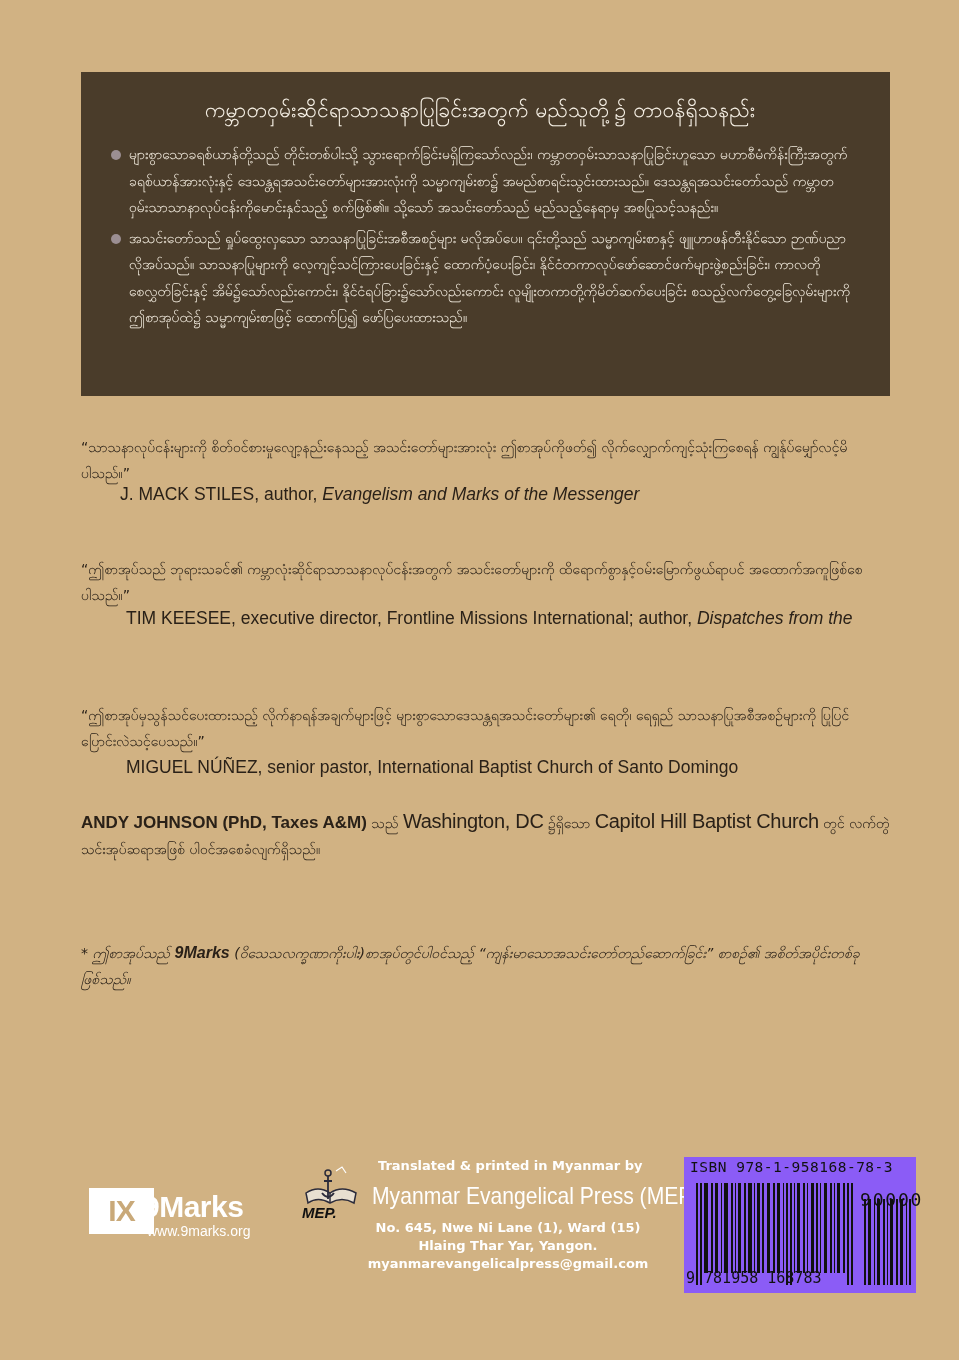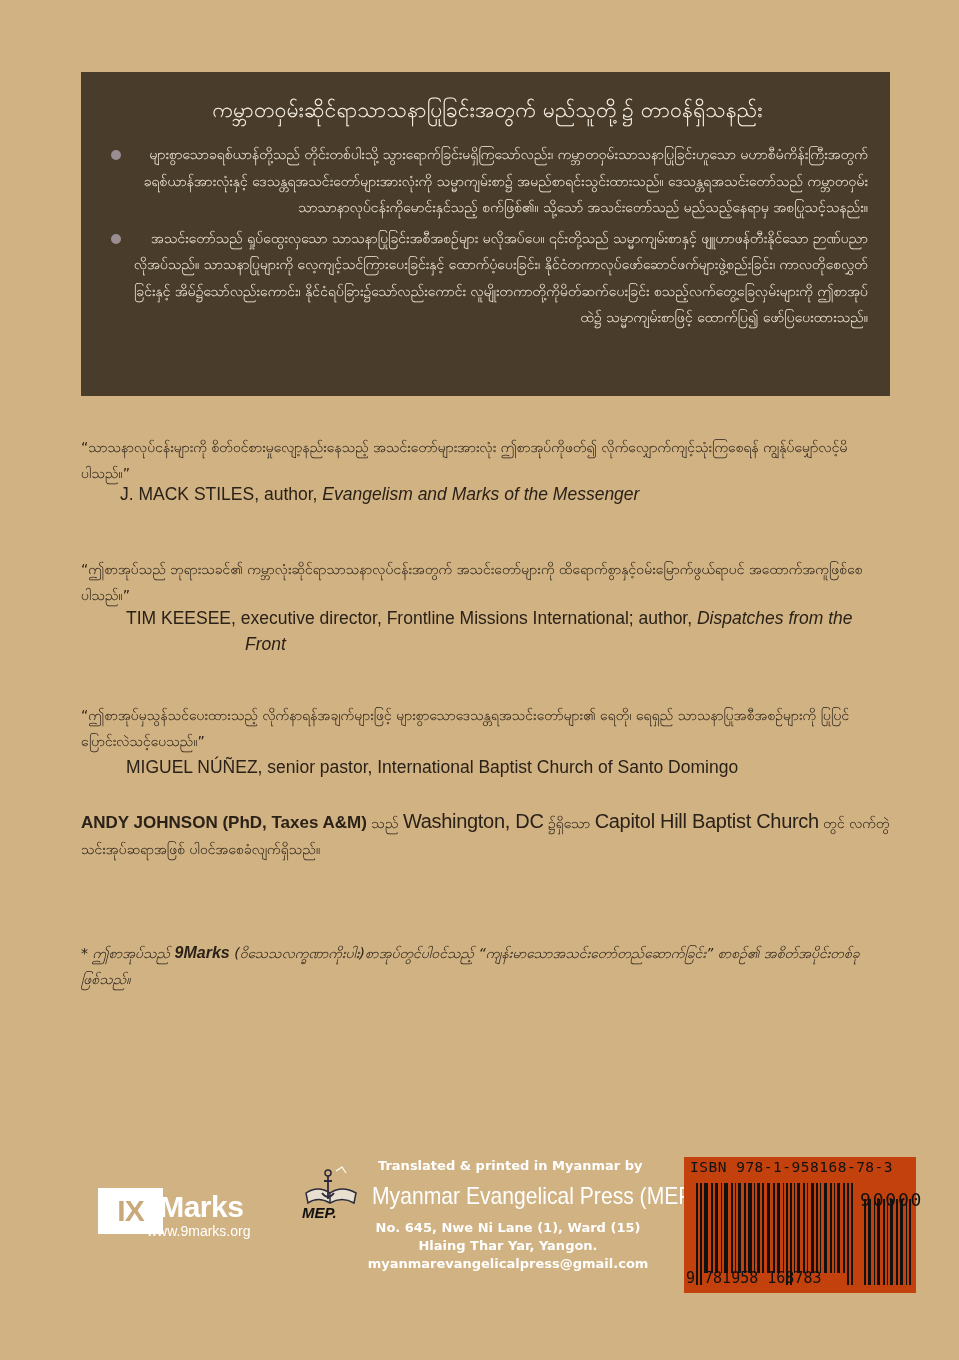--- a/index.html
+++ b/index.html
@@ -9,29 +9,29 @@
     position: relative;
     overflow: hidden;
     font-family: "DejaVu Sans", sans-serif;
     color: #2a2118;
   }
   .box {
     position: absolute; left: 81px; top: 72px; width: 809px; height: 324px;
     background: #4a3c2a;
     color: #f3ecdf;
     box-sizing: border-box;
-    padding: 14px 22px 10px 26px;
+    padding: 14px 37px 10px 26px;
   }
   .box-title {
     text-align: center; font-size: 21px; letter-spacing: 0.2px;
     margin: 10px 0 14px 0; color: #f7f1e6;
   }
   .bullet-item {
     position: relative; padding-left: 22px;
-    font-size: 14px; line-height: 26.5px; margin-bottom: 4px; text-align: right;
+    font-size: 14px; line-height: 26.5px; margin-bottom: 4px;
   }
   .bullet-dot {
     position: absolute; left: 4px; top: 9px; width: 10px; height: 10px;
     border-radius: 50%; background: #9b8e92;
   }
   .quote {
     position: absolute; left: 81px; width: 812px;
     font-size: 14px; line-height: 26px; color: #2a2118; margin-top: 16px;
   }
   .attrib {
@@ -41,21 +41,21 @@
   .attrib i { font-style: italic; }
   .attrib .indent { display: block; padding-left: 100px; }
   .bio { position: absolute; left: 81px; top: 808px; width: 812px; font-size: 14px; line-height: 26px; }
   .bio b { font-family: "Liberation Sans", sans-serif; font-size: 17px; font-weight: bold; }
   .bio .en { font-family: "Liberation Sans", sans-serif; font-size: 20px; letter-spacing: -0.3px; }
   .note { position: absolute; left: 81px; top: 940px; width: 812px; font-size: 14px; line-height: 26px; font-style: italic; }
   .note .en { font-family: "Liberation Sans", sans-serif; font-weight: bold; font-size: 16px; }
 
   .ninemarks { position: absolute; left: 81px; top: 1188px; }
   .nm-square {
-    position: absolute; left: 17px; top: 0; width: 65px; height: 46px;
+    position: absolute; left: 8px; top: 0; width: 65px; height: 46px;
     background: #ffffff; color: #c9a979;
     font-family: "Liberation Sans", sans-serif; font-weight: bold; font-size: 30px;
     display: flex; align-items: center; justify-content: center; letter-spacing: -1px;
   }
   .nm-name {
     position: absolute; left: 62px; top: 2px; color: #ffffff;
     font-family: "Liberation Sans", sans-serif; font-weight: bold; font-size: 30px; letter-spacing: -0.5px; white-space: nowrap;
   }
   .nm-url {
     position: absolute; left: 66px; top: 35px; color: #ffffff;
@@ -63,21 +63,21 @@
   }
 
   .mep-logo { position: absolute; left: 300px; top: 1163px; width: 62px; height: 58px; }
   .mep-text { position: absolute; left: 378px; top: 1158px; color: #ffffff; text-align: center; }
   .mep-line1 { font-family: "DejaVu Sans", sans-serif; font-size: 13px; position: absolute; left: 0; top: 0; white-space: nowrap; font-weight: bold; }
   .mep-line2 { font-family: "Liberation Sans", sans-serif; font-size: 24px; position: absolute; left: -6px; top: 24px; white-space: nowrap; transform: scaleX(0.88); transform-origin: left; }
   .mep-addr { font-family: "DejaVu Sans", sans-serif; font-size: 13px; font-weight: bold; position: absolute; left: -20px; width: 300px; text-align: center; white-space: nowrap; }
 
   .barcode-box {
     position: absolute; left: 684px; top: 1157px; width: 232px; height: 136px;
-    background: #c2410c;
+    background: #8b5cf6;
   }
   .isbn-text { position: absolute; left: 6px; top: 2px; font-family: "DejaVu Sans Mono", monospace; font-size: 14.5px; color: #111; white-space: nowrap; letter-spacing: 0.5px; }
   .addon-text { position: absolute; left: 176px; top: 32px; font-family: "DejaVu Sans Mono", monospace; font-size: 18px; color: #111; letter-spacing: 1.8px; }
   .ean-text { position: absolute; left: 2px; top: 112px; font-family: "DejaVu Sans Mono", monospace; font-size: 15px; color: #111; white-space: pre; }
   .bars { position: absolute; left: 0; top: 0; }
 </style>
 </head>
 <body>
 
 <div class="box">
@@ -93,21 +93,20 @@
 </div>
 
 <div class="quote" style="top:418px;">“သာသနာလုပ်ငန်းများကို စိတ်ဝင်စားမှုလျော့နည်းနေသည့် အသင်းတော်များအားလုံး ဤစာအုပ်ကိုဖတ်၍ လိုက်လျှောက်ကျင့်သုံးကြစေရန် ကျွန်ုပ်မျှော်လင့်မိပါသည်။”</div>
 <div class="attrib" style="left:120px; top:481px;">
   <span>J. MACK STILES</span><span>, author, </span><i>Evangelism and Marks of the Messenger</i>
 </div>
 
 <div class="quote" style="top:540px;">“ဤစာအုပ်သည် ဘုရားသခင်၏ ကမ္ဘာလုံးဆိုင်ရာသာသနာလုပ်ငန်းအတွက် အသင်းတော်များကို ထိရောက်စွာနှင့်ဝမ်းမြောက်ဖွယ်ရာပင် အထောက်အကူဖြစ်စေပါသည်။”</div>
 <div class="attrib" style="left:126px; top:605px; width:770px;">
   <span>TIM KEESEE,</span><span> executive director, Frontline Missions International; author, </span><i>Dispatches from the</i>
-  <i class="indent" style="padding-left:119px;">Front</i>
 </div>
 
 <div class="quote" style="top:686px;">“ဤစာအုပ်မှသွန်သင်ပေးထားသည့် လိုက်နာရန်အချက်များဖြင့် များစွာသောဒေသန္တရအသင်းတော်များ၏ ရေတို၊ ရေရှည် သာသနာပြုအစီအစဉ်များကို ပြုပြင်ပြောင်းလဲသင့်ပေသည်။”</div>
 <div class="attrib" style="left:126px; top:754px;">
   <span>MIGUEL NÚÑEZ,</span><span> senior pastor, International Baptist Church of Santo Domingo</span>
 </div>
 
 <div class="bio">
   <b>ANDY JOHNSON (PhD, Taxes A&amp;M)</b><span> သည် </span><span class="en">Washington, DC</span><span> ၌ရှိသော </span><span class="en">Capitol Hill Baptist Church</span><span> တွင် လက်တွဲသင်းအုပ်ဆရာအဖြစ် ပါဝင်အစေခံလျက်ရှိသည်။</span>
 </div>

